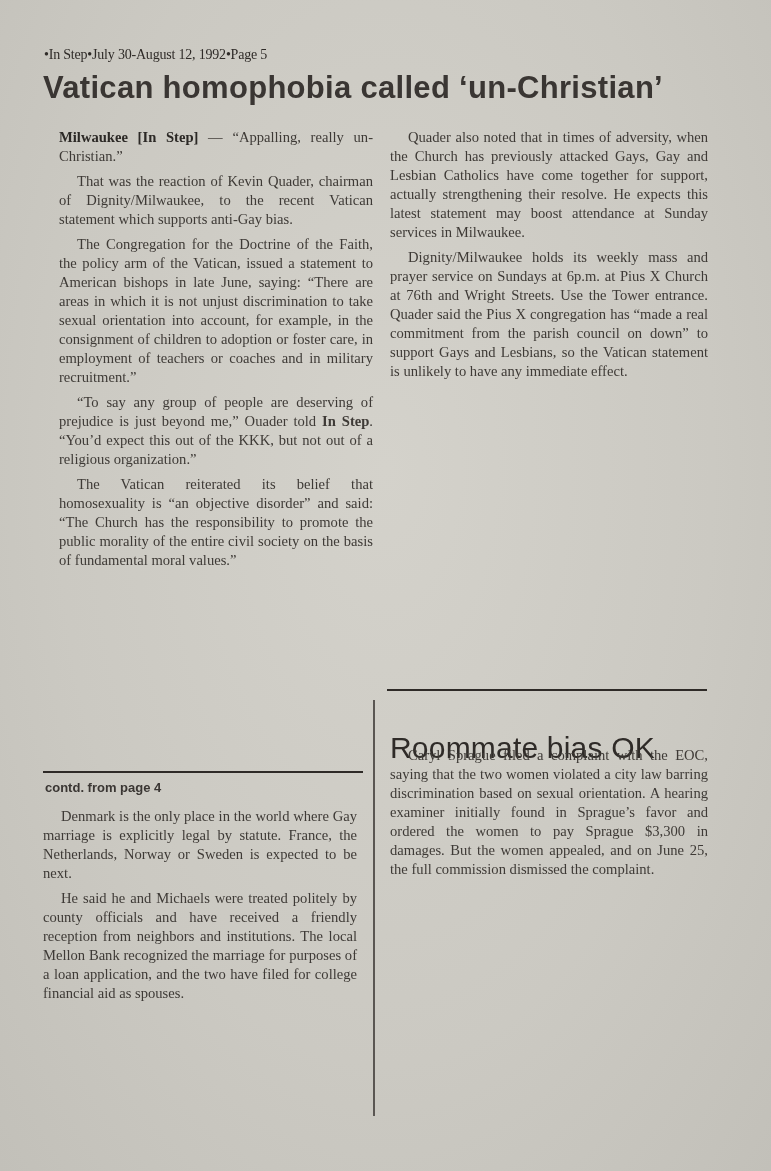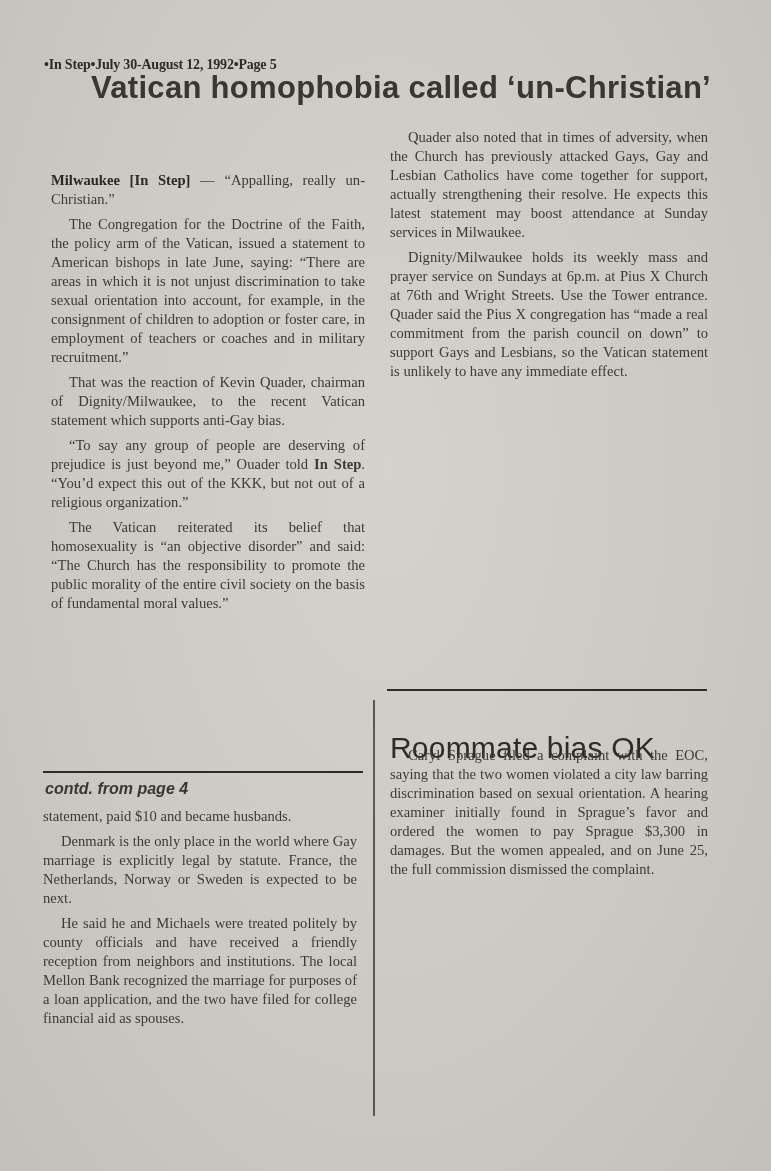--- a/index.html
+++ b/index.html
@@ -8,51 +8,50 @@
       background: #cfcdc6;
       font-family: "Liberation Serif", serif;
       color: #3e3a36;
       position: relative;
     }
     .page {
       position: absolute; inset: 0;
       background: radial-gradient(ellipse at 50% 40%, #d4d2cb 0%, #cbc9c2 60%, #c2c0b9 100%);
     }
     .folio {
-      position: absolute; left: 44px; top: 57px;
-      font-family: "Liberation Serif", serif; font-weight: bold;
+      position: absolute; left: 44px; top: 47px;
+      font-family: "Liberation Serif", serif; font-weight: normal;
       font-size: 14px; color: #2f2b28; letter-spacing: -0.2px;
     }
     .headline {
       position: absolute; left: 43px; top: 70px;
       font-family: "Liberation Sans", sans-serif; font-weight: bold;
       font-size: 31px; color: #3a3633; letter-spacing: 0.3px;
       white-space: nowrap;
-      margin-left: 48px;
     }
     .col {
       position: absolute;
       font-size: 14.6px; line-height: 19px;
       text-align: justify;
     }
     .col p { margin: 0 0 6px 0; text-indent: 18px; }
     .col p.noindent { text-indent: 0; }
-    .col-left-top { left: 51px; top: 128px; width: 314px; margin-top: 43px; }
+    .col-left-top { left: 59px; top: 128px; width: 314px; }
     .col-right-top { left: 390px; top: 128px; width: 318px; }
     .col-left-bottom { left: 43px; top: 807px; width: 314px; }
     .col-right-bottom { left: 390px; top: 746px; width: 318px; }
     b.dateline { font-weight: bold; color: #2c2926; }
     .inline-bold { font-weight: bold; }
     .rule-left {
       position: absolute; left: 43px; top: 771px; width: 320px; height: 2px; background: #2e2a27;
     }
     .contd {
       position: absolute; left: 45px; top: 780px;
-      font-family: "Liberation Sans", sans-serif; font-style: italic; font-weight: bold;
-      font-size: 16px; color: #3a3633;
+      font-family: "Liberation Sans", sans-serif; font-weight: bold;
+      font-size: 13px; color: #3a3633;
     }
     .rule-right {
       position: absolute; left: 387px; top: 689px; width: 320px; height: 2px; background: #2e2a27;
     }
     .vrule {
       position: absolute; left: 373px; top: 700px; width: 2px; height: 416px; background: #5a5652;
     }
     .subhead {
       position: absolute; left: 390px; top: 703px;
       font-family: "Liberation Sans", sans-serif; font-weight: normal;
@@ -64,36 +63,35 @@
 <body>
 
 <div class="page">
 
   <div class="folio">•In Step•July 30-August 12, 1992•Page 5</div>
 
   <div class="headline">Vatican homophobia called ‘un-Christian’</div>
 
   <div class="col col-left-top">
     <p class="noindent"><b class="dateline">Milwaukee [In Step]</b><span> — “Appalling, really un-Christian.”</span></p>
+    <p>That was the reaction of Kevin Quader, chairman of Dignity/Milwaukee, to the recent Vatican statement which supports anti-Gay bias.</p>
     <p>The Congregation for the Doctrine of the Faith, the policy arm of the Vatican, issued a statement to American bishops in late June, saying: “There are areas in which it is not unjust discrimination to take sexual orientation into account, for example, in the consignment of children to adoption or foster care, in employment of teachers or coaches and in military recruitment.”</p>
-    <p>That was the reaction of Kevin Quader, chairman of Dignity/Milwaukee, to the recent Vatican statement which supports anti-Gay bias.</p>
     <p><span>“To say any group of people are deserving of prejudice is just beyond me,” Ouader told </span><span class="inline-bold">In Step</span><span>. “You’d expect this out of the KKK, but not out of a religious organization.”</span></p>
     <p>The Vatican reiterated its belief that homosexuality is “an objective disorder” and said: “The Church has the responsibility to promote the public morality of the entire civil society on the basis of fundamental moral values.”</p>
   </div>
 
   <div class="col col-right-top">
     <p>Quader also noted that in times of adversity, when the Church has previously attacked Gays, Gay and Lesbian Catholics have come together for support, actually strengthening their resolve. He expects this latest statement may boost attendance at Sunday services in Milwaukee.</p>
     <p>Dignity/Milwaukee holds its weekly mass and prayer service on Sundays at 6p.m. at Pius X Church at 76th and Wright Streets. Use the Tower entrance. Quader said the Pius X congregation has “made a real commitment from the parish council on down” to support Gays and Lesbians, so the Vatican statement is unlikely to have any immediate effect.</p>
   </div>
 
   <div class="rule-left"></div>
   <div class="contd">contd. from page 4</div>
 
   <div class="col col-left-bottom">
-    <p class="noindent">statement, paid $10 and became husbands.</p>
     <p>Denmark is the only place in the world where Gay marriage is explicitly legal by statute. France, the Netherlands, Norway or Sweden is expected to be next.</p>
     <p>He said he and Michaels were treated politely by county officials and have received a friendly reception from neighbors and institutions. The local Mellon Bank recognized the marriage for purposes of a loan application, and the two have filed for college financial aid as spouses.</p>
   </div>
 
   <div class="rule-right"></div>
   <div class="vrule"></div>
 
   <div class="subhead">Roommate bias OK</div>
 
   <div class="col col-right-bottom">

